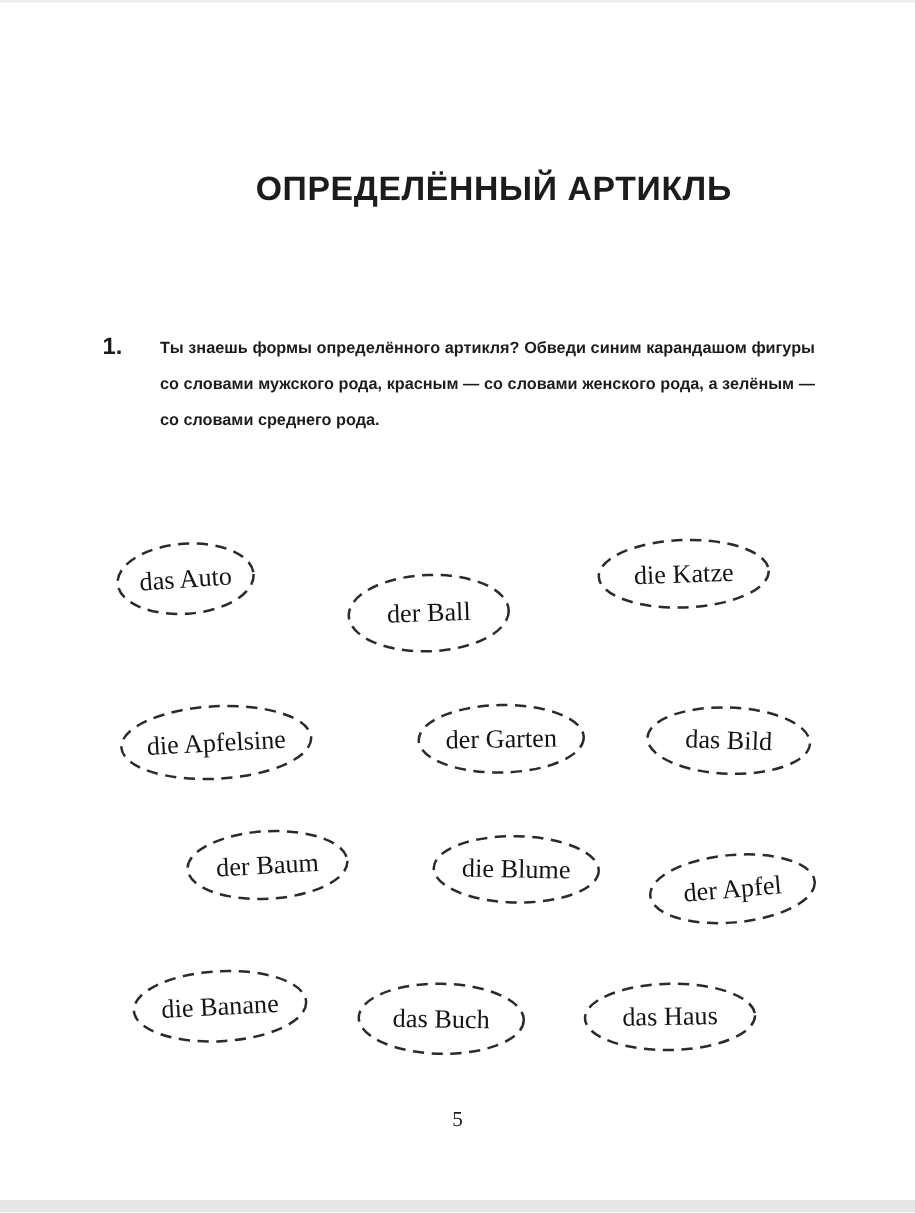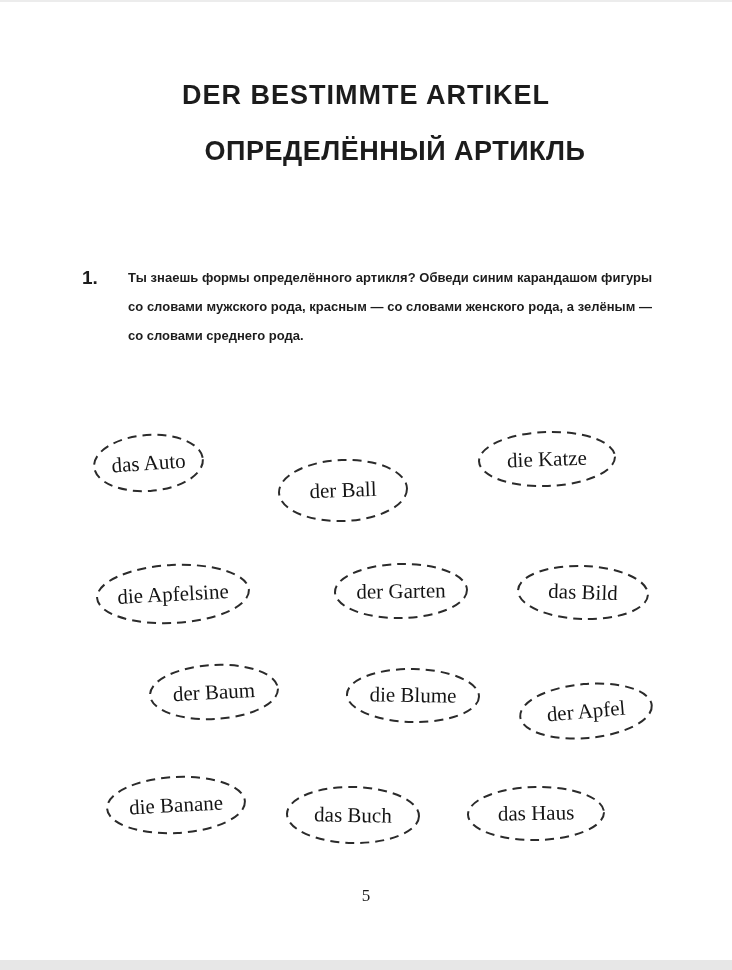--- a/index.html
+++ b/index.html
@@ -67,21 +67,20 @@
     font-size: 17px; color: #1c1c1c;
   }
 </style>
 </head>
 <body>
 
 <div class="sheet">
 
   <div class="edge-top"></div>
 
-  <h1 class="title-de">DER BESTIMMTE ARTIKEL</h1>
   <h2 class="title-ru">ОПРЕДЕЛЁННЫЙ АРТИКЛЬ</h2>
 
   <div class="exercise">
     <span class="ex-num">1.</span>
     <p class="ex-text">Ты знаешь формы определённого артикля? Обведи синим карандашом фигуры со словами мужского рода, красным — со словами женского рода, а зелёным — со словами среднего рода.</p>
   </div>
 
   <div class="oval" style="left:92px;top:433px;width:113px;height:60px;transform:rotate(-4deg)">
     <svg class="oval-line" width="113" height="60" viewBox="0 0 113 60" aria-hidden="true">
       <ellipse cx="56.5" cy="30" rx="54.5" ry="28" fill="none" stroke="#2b2b2b" stroke-width="2" stroke-dasharray="9 6"></ellipse>

